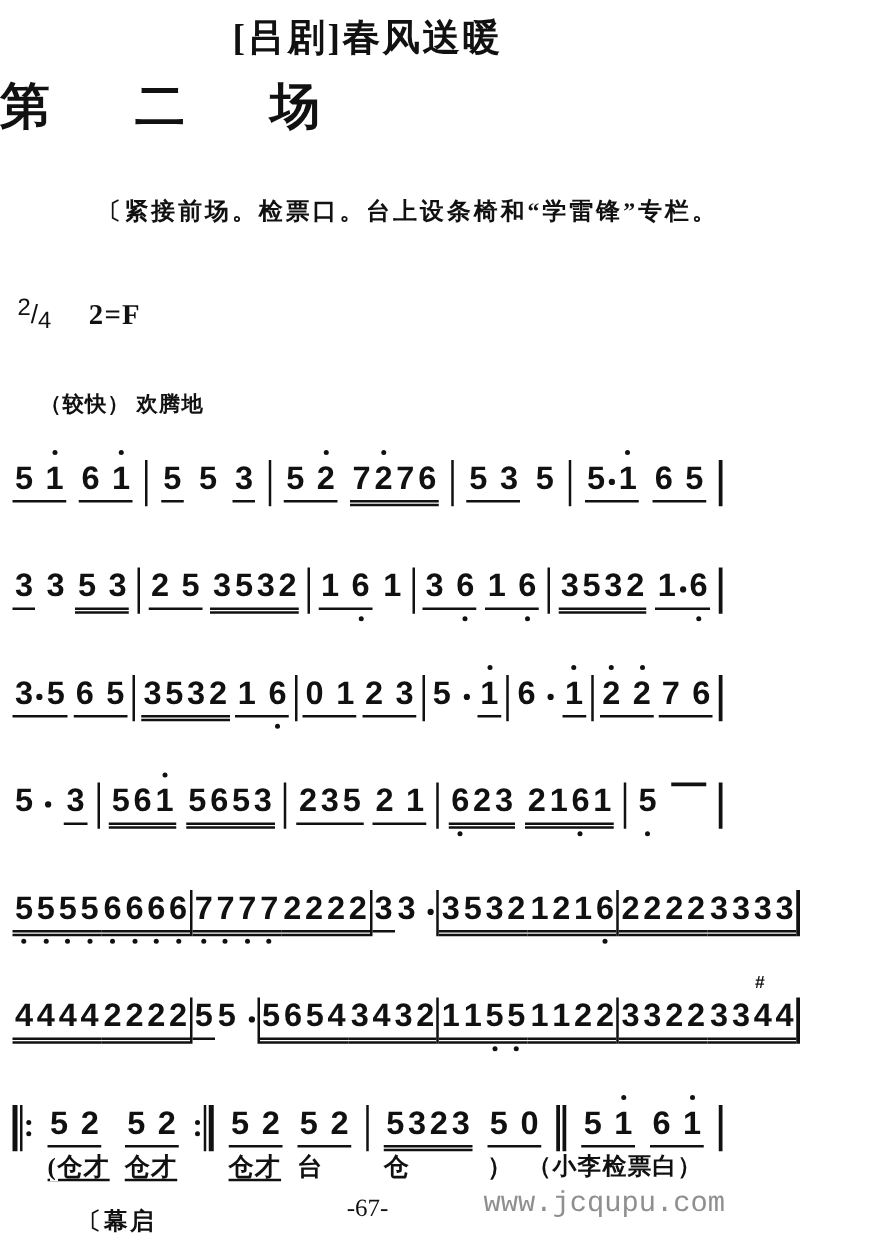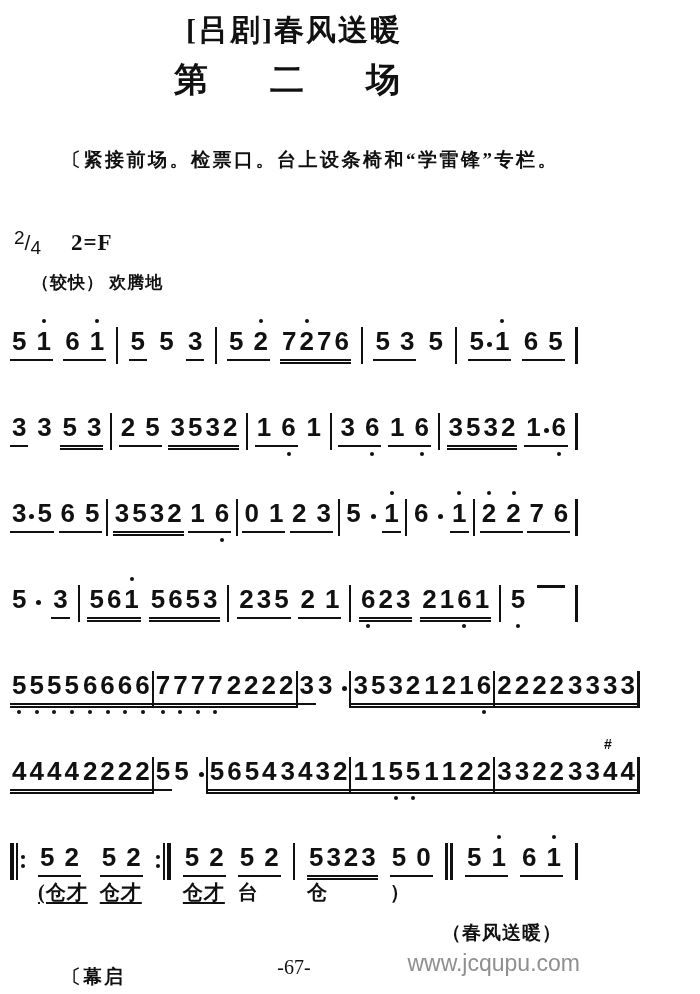--- a/index.html
+++ b/index.html
@@ -9,37 +9,37 @@
     font-family:"Liberation Serif",serif;
     position:relative;overflow:hidden;
   }
   .page{width:588px;height:994px;position:relative;}
 
   .title{
     text-align:center;font-size:30px;font-weight:bold;
     padding-top:10px;letter-spacing:2px;
   }
   .scene{
-    text-align:center;font-size:34px;font-weight:bold;
+    text-align:left;font-size:40px;font-weight:bold;
     margin-top:6px;letter-spacing:14px;
   }
   .stage{
-    margin:44px 10px 0 62px;font-size:19px;font-weight:bold;
+    margin:44px 10px 0 78px;font-size:19px;font-weight:bold;
     letter-spacing:2.5px;
   }
   .keyrow{
     margin:54px 0 0 14px;display:flex;align-items:center;gap:30px;
     font-weight:bold;
   }
   .meter{font-size:20px;font-weight:normal;font-family:"Liberation Sans",sans-serif;}
   .m-top{vertical-align:6px;font-size:19px;}
   .m-slash{font-size:21px;}
   .m-bot{vertical-align:-4px;font-size:19px;}
   .tonality{font-size:23px;font-family:"Liberation Serif",serif;letter-spacing:1px;}
-  .tempo{margin:12px 0 0 32px;font-size:17px;font-weight:bold;letter-spacing:1px;}
+  .tempo{margin:44px 0 0 32px;font-size:17px;font-weight:bold;letter-spacing:1px;}
 
   .score{margin-top:20px;padding:0 6px;}
   .score-line{
     display:flex;justify-content:space-between;align-items:flex-start;
     margin:0 4px 36px 4px;padding-top:13px;
   }
   .group{display:flex;flex-direction:column;align-items:flex-start;}
   .notes{
     display:flex;align-items:flex-end;gap:10px;
     padding:0 2px 3px 2px;position:relative;
@@ -74,21 +74,21 @@
   .lyric{
     font-size:20px;font-weight:bold;margin-top:2px;white-space:nowrap;
     font-family:"Liberation Serif",serif;letter-spacing:1px;
   }
   .lu{text-decoration:underline;text-underline-offset:3px;}
 
   .curtain{position:absolute;left:62px;top:964px;font-size:19px;font-weight:bold;letter-spacing:2px;}
   .speech{position:absolute;right:26px;top:920px;font-size:19px;font-weight:bold;letter-spacing:1px;}
   .pagenum{position:absolute;left:0;right:0;top:956px;text-align:center;font-size:20px;}
   .watermark{position:absolute;right:8px;top:950px;font-size:23px;color:#8f8f8f;
-    font-family:Liberation Sans, sans-serif;}
+    font-family:Liberation Mono, monospace;}
 </style>
 </head>
 <body>
 
 <div class="page">
   <div class="title">[吕剧]春风送暖</div>
   <div class="scene">第　二　场</div>
   <div class="stage">〔紧接前场。检票口。台上设条椅和“学雷锋”专栏。</div>
 
   <div class="keyrow">
@@ -704,16 +704,16 @@
             <span class="note">1<span class="hidot"></span></span>
           </div>
         </div>
         <div class="barwrap">
           <div class="bl" style="width: 3px;"></div>
         </div>
       </div>
     </div>
 
   <div class="curtain">〔幕启</div>
-  <div class="speech">（春风送暖）</div>
+  <div class="speech">（小李检票白）</div>
   <div class="pagenum">-67-</div>
   <div class="watermark">www.jcqupu.com</div>
 </div>
 
 </body></html>

